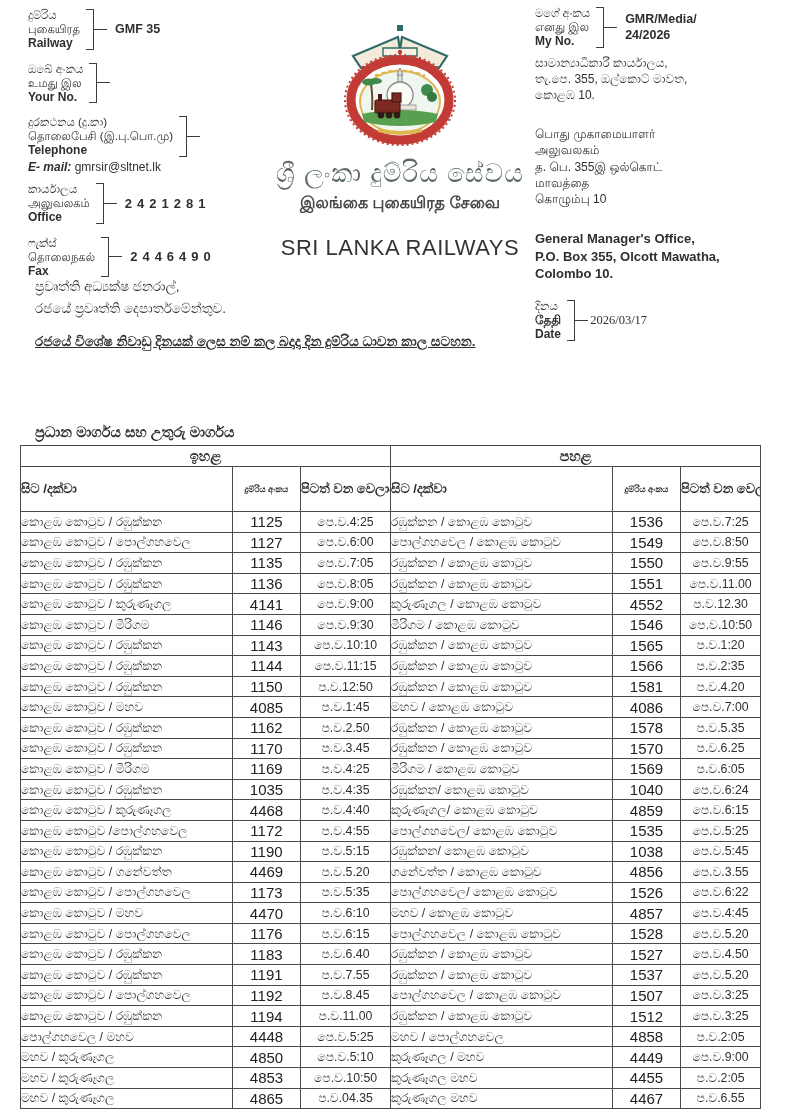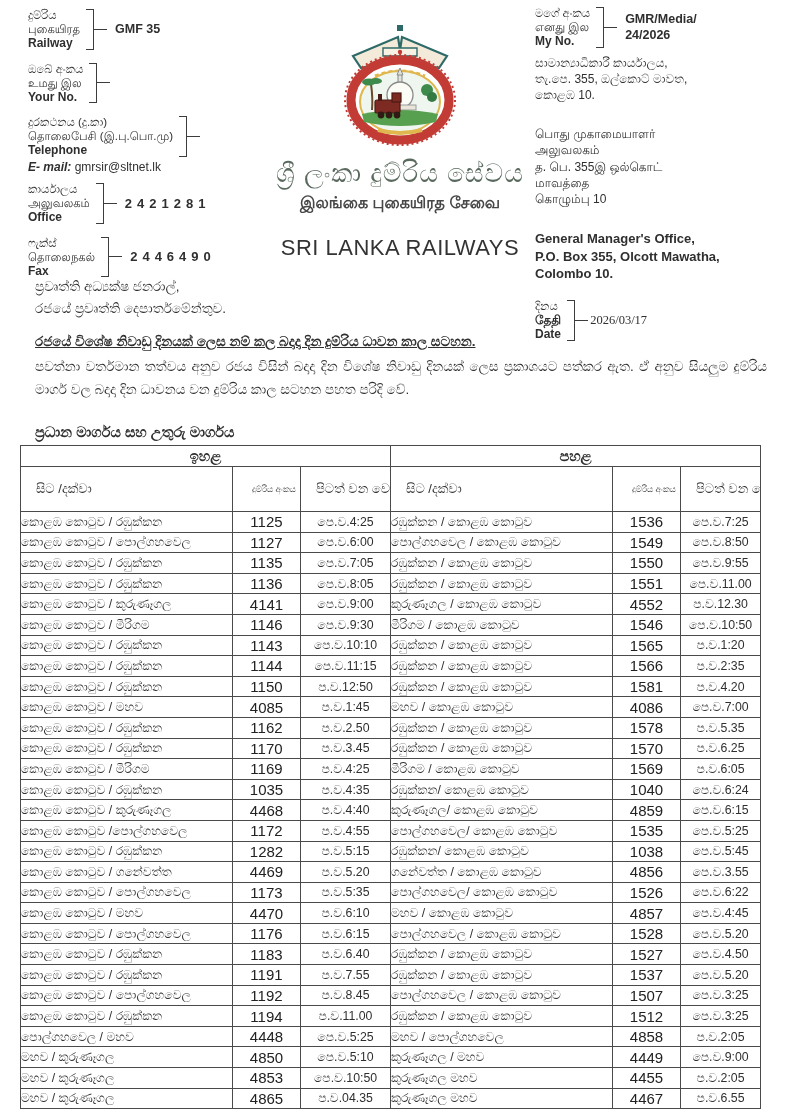--- a/index.html
+++ b/index.html
@@ -37,21 +37,21 @@
   .date-blk .val{font-size:17px; font-weight:400; margin-left:2px; font-family:"Liberation Serif","DejaVu Serif",serif;}
   
   .addressee{position:absolute; left:35px; top:276px; font-size:13.5px; line-height:1.6;}
   .subject{position:absolute; left:35px; top:334px; font-size:13.5px; font-weight:700; text-decoration:underline;}
   .para{position:absolute; left:35px; top:356px; width:732px; font-size:13.5px; line-height:1.7; text-align:justify;}
   .section-title{position:absolute; left:35px; top:424px; font-size:14.5px; font-weight:700;}
   
   table.tt{position:absolute; left:20px; top:445px; width:740px; border-collapse:collapse; table-layout:fixed;}
   table.tt th, table.tt td{border:1px solid #4a4a4a; padding:0; overflow:hidden; white-space:nowrap;}
   th.dir{height:20px; font-size:14.5px; font-weight:600; text-align:center;}
-  tr.h2 th{height:44px; font-weight:400;padding-left:15px;}
+  tr.h2 th{height:44px; font-weight:700;}
   th.route-h{font-size:13px; text-align:left; padding-left:6px; white-space:normal;}
   th.no-h{font-size:8.5px; line-height:1.2; font-weight:600; text-align:center; white-space:normal; padding:0 6px;}
   th.time-h{font-size:13px; text-align:left; padding-left:6px; white-space:normal; line-height:1.35;}
   td.route{height:19.6px; font-size:12.3px; padding-left:5px;}
   td.no{font-size:15px; text-align:center; color:#222;}
   td.time{font-size:12.3px; text-align:center; font-weight:500;}
 </style>
 </head>
 <body>
 
@@ -208,21 +208,20 @@
     </div>
   </div>
 
   <div class="addressee">
     <div>ප්‍රවෘත්ති අධ්‍යක්ෂ ජනරාල්,</div>
     <div>රජයේ ප්‍රවෘත්ති දෙපාර්තමේන්තුව.</div>
   </div>
 
   <div class="subject">රජයේ විශේෂ නිවාඩු දිනයක් ලෙස නම් කල බදාදා දින දුම්රිය ධාවන කාල සටහන.</div>
 
-  <div class="para">පවත්නා වර්තමාන තත්වය අනුව රජය විසින් බදාදා දින විශේෂ නිවාඩු දිනයක් ලෙස ප්‍රකාශයට පත්කර ඇත. ඒ අනුව සියලුම දුම්රිය මාර්ග වල බදාදා දින ධාවනය වන දුම්රිය කාල සටහන පහත පරිදි වේ.</div>
 
   <div class="section-title">ප්‍රධාන මාර්ගය සහ උතුරු මාර්ගය</div>
 
   <table class="tt">
     <colgroup>
       <col style="width:212px">
         <col style="width:68px">
         <col style="width:90px">
       <col style="width:222px">
         <col style="width:68px">
@@ -366,21 +365,21 @@
         <tr>
       <td class="route">කොළඹ කොටුව /පොල්ගහවෙල</td>
       <td class="no">1172</td>
       <td class="time">ප.ව.4:55</td>
       <td class="route">පොල්ගහවෙල/ කොළඹ කොටුව</td>
       <td class="no">1535</td>
       <td class="time">පෙ.ව.5:25</td>
     </tr>
         <tr>
       <td class="route">කොළඹ කොටුව / රඹුක්කන</td>
-      <td class="no">1282</td>
+      <td class="no">1190</td>
       <td class="time">ප.ව.5:15</td>
       <td class="route">රඹුක්කන/ කොළඹ කොටුව</td>
       <td class="no">1038</td>
       <td class="time">පෙ.ව.5:45</td>
     </tr>
         <tr>
       <td class="route">කොළඹ කොටුව / ගනේවත්ත</td>
       <td class="no">4469</td>
       <td class="time">ප.ව.5.20</td>
       <td class="route">ගනේවත්ත / කොළඹ කොටුව</td>

